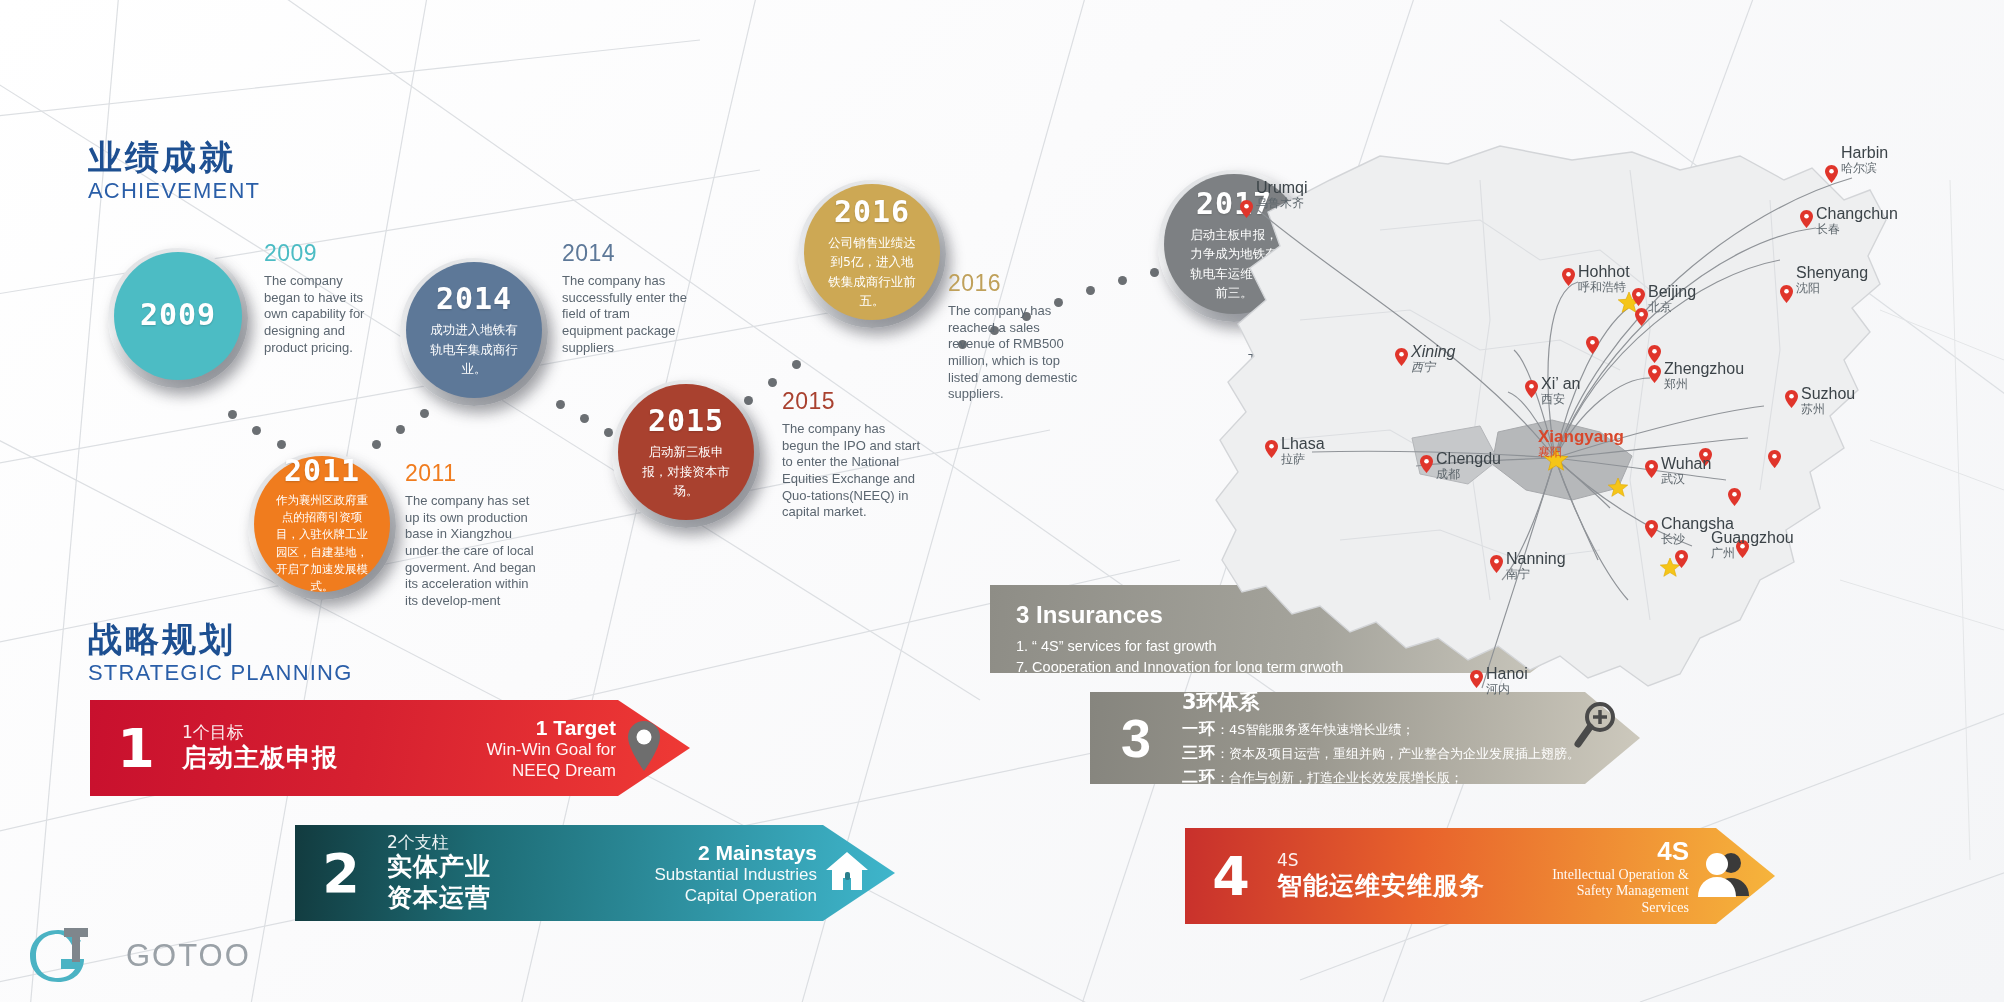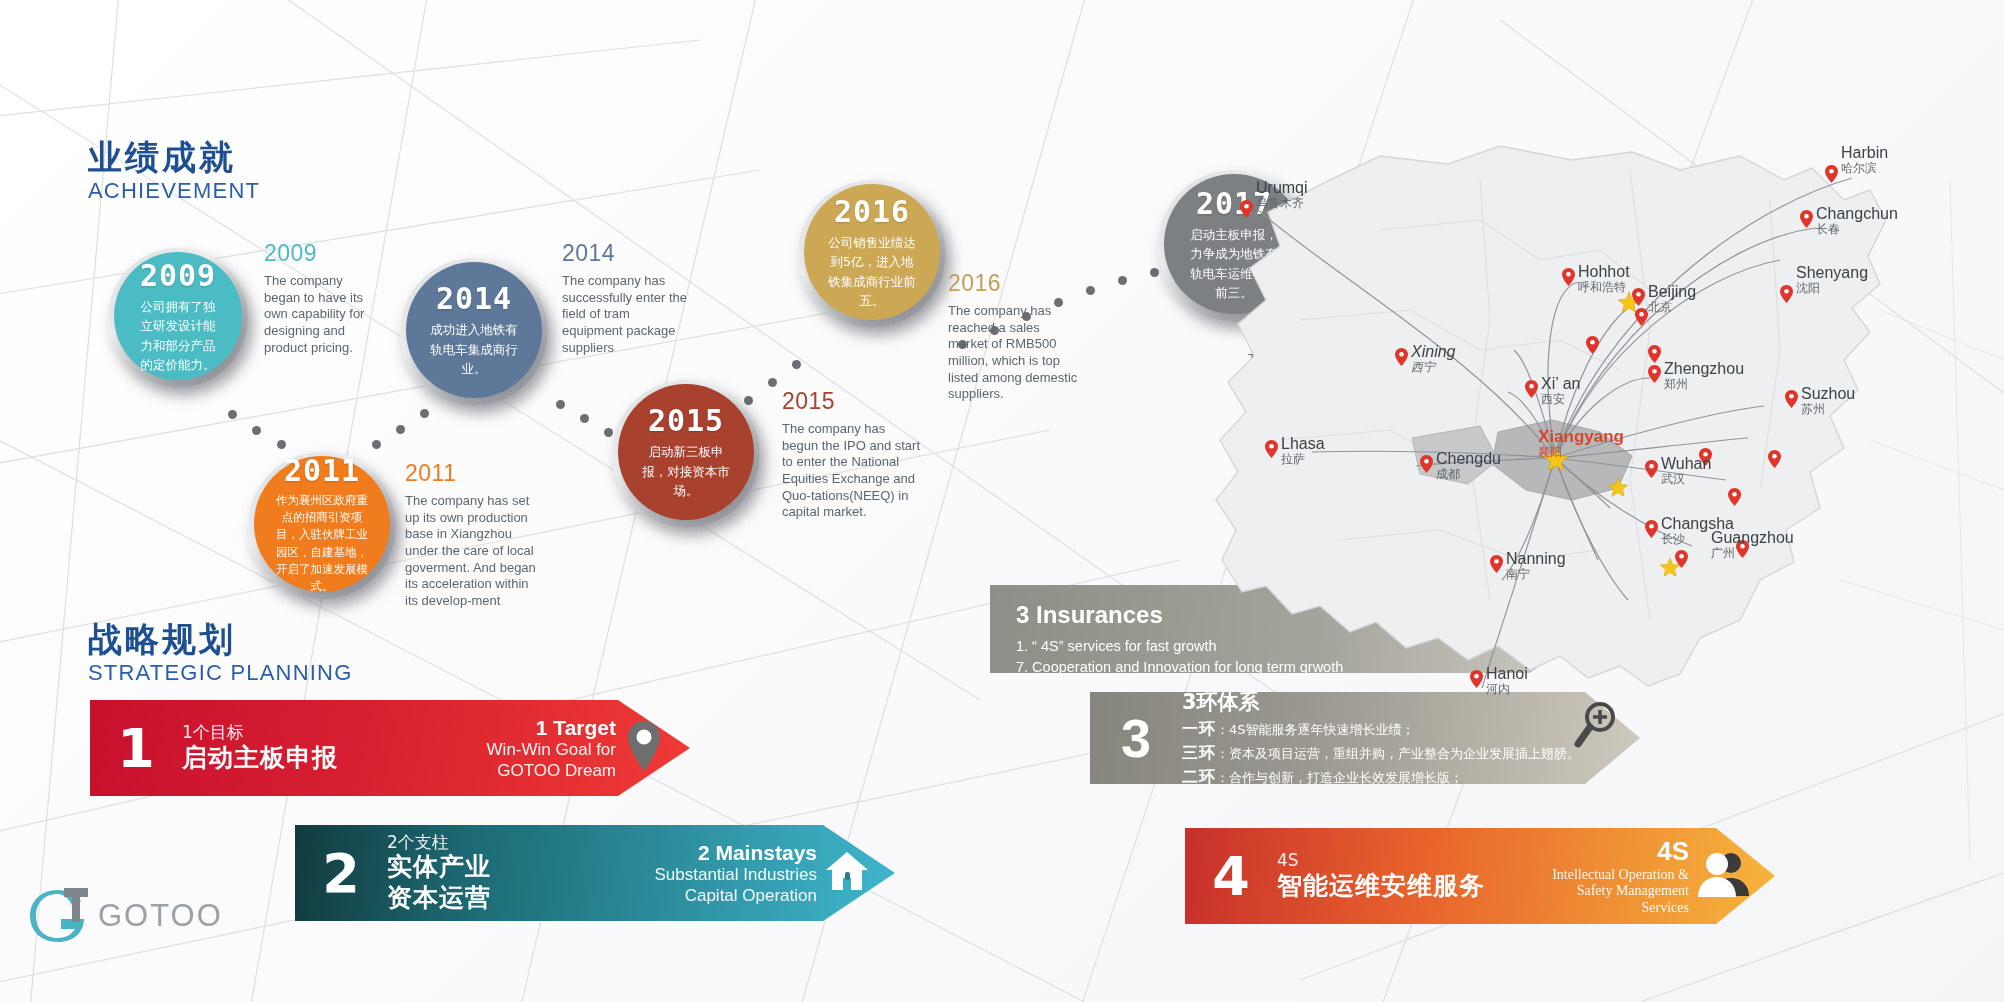--- a/index.html
+++ b/index.html
@@ -113,21 +113,21 @@
   #map-wrap { position: absolute; left: 1180px; top: 60px; width: 824px; height: 820px; }
   .city { position: absolute; white-space: nowrap; }
   .city .en { font-size: 16px; color: #3b4348; line-height: 1.05; }
   .city .cn { font-size: 12px; color: #5d666c; font-family: "DejaVu Sans","Liberation Sans",sans-serif; line-height: 1.1; }
   .city.hl .en { color: #d8472b; font-weight: 600; font-size: 17px; }
   .city.hl .cn { color: #d8472b; }
   .pin { position: absolute; width: 13px; height: 18px; }
   .starmark { position: absolute; width: 22px; height: 21px; }
 
   
-  #logo { position: absolute; left: 28px; top: 888px; display: flex; align-items: center; }
+  #logo { position: absolute; left: 28px; top: 928px; display: flex; align-items: center; gap: 28px; }
   #logo .mark { width: 62px; height: 56px; }
   #logo .wordmark {
     font-size: 31px; color: #9aa1a7; letter-spacing: 2px; margin-left: 8px;
     font-weight: 400;
   }
 </style>
 </head>
 <body>
 
 <div id="stage">
@@ -182,21 +182,20 @@
     <div class="dot" style="left:1022px; top:312px;"></div>
     <div class="dot" style="left:1054px; top:298px;"></div>
     <div class="dot" style="left:1086px; top:286px;"></div>
     <div class="dot" style="left:1118px; top:276px;"></div>
     <div class="dot" style="left:1150px; top:268px;"></div>
   </div>
 
   <div class="tl-ring" style="left:108px; top:248px; width:140px; height:140px;"></div>
   <div class="tl-circle" style="left:114px; top:252px; width:128px; height:128px; background:#4cbcc4;">
     <div class="yr">2009</div>
-    <div class="cn-desc">公司拥有了独立研发设计能力和部分产品的定价能力。</div>
   </div>
   <div class="tl-label" style="left:264px; top:240px; width:112px;">
     <div class="yr" style="color:#4cbcc4;">2009</div>
     <div class="desc">The company began to have its own capability for designing and product pricing.</div>
   </div>
 
   <div class="tl-ring" style="left:248px; top:452px; width:148px; height:148px;"></div>
   <div class="tl-circle" style="left:254px; top:456px; width:136px; height:136px; background:#f07c1e;">
     <div class="yr">2011</div>
     <div class="cn-desc" style="font-size:11.5px; line-height:1.5;">作为襄州区政府重点的招商引资项目，入驻伙牌工业园区，自建基地，开启了加速发展模式。</div>
@@ -226,21 +225,21 @@
     <div class="desc">The company has begun the IPO and start to enter the National Equities Exchange and Quo-tations(NEEQ) in capital market.</div>
   </div>
 
   <div class="tl-ring" style="left:798px; top:180px; width:148px; height:148px;"></div>
   <div class="tl-circle" style="left:804px; top:184px; width:136px; height:136px; background:#cda854;">
     <div class="yr">2016</div>
     <div class="cn-desc">公司销售业绩达到5亿，进入地铁集成商行业前五。</div>
   </div>
   <div class="tl-label" style="left:948px; top:270px; width:130px;">
     <div class="yr" style="color:#bfa05a;">2016</div>
-    <div class="desc">The company has reached a sales market of RMB500 million, which is top listed among demestic suppliers.</div>
+    <div class="desc">The company has reached a sales revenue of RMB500 million, which is top listed among demestic suppliers.</div>
   </div>
 
   <div class="tl-ring" style="left:1158px; top:170px; width:152px; height:152px;"></div>
   <div class="tl-circle" style="left:1164px; top:174px; width:140px; height:140px; background:#7d8083;">
     <div class="yr">2017</div>
     <div class="cn-desc">启动主板申报，力争成为地铁有轨电车运维行业前三。</div>
   </div>
   <div class="tl-label" style="left:1248px; top:318px; width:128px;">
     <div class="yr" style="color:#8b9197;">2017</div>
     <div class="desc">The company has begin NDA and prepare to be listed and strive for top3 in the industry.</div>
@@ -255,21 +254,21 @@
               background:linear-gradient(100deg,#c8102e 0%,#d62030 45%,#ef3a35 100%);
               clip-path: polygon(0 0, 88% 0, 100% 50%, 88% 100%, 0 100%);">
     <div class="num">1</div>
     <div class="cn-col">
       <div class="small">1个目标</div>
       <div class="big">启动主板申报</div>
     </div>
     <div class="en-col">
       <div class="ttl">1 Target</div>
       <div class="sub" style="white-space:pre-line;">Win-Win Goal for
-GOTOO Dream</div>
+NEEQ Dream</div>
     </div>
     <div class="ico">
       <svg width="40" height="54" viewBox="0 0 40 54">
         <path d="M20 2C11 2 4 9 4 18c0 12 16 34 16 34s16-22 16-34c0-9-7-16-16-16z" fill="#6e6e6e"></path>
         <circle cx="20" cy="18" r="7.5" fill="#ffffff"></circle>
       </svg>
     </div>
   </div>
 
   <div class="banner" style="left:295px; top:825px; width:600px; height:96px;

